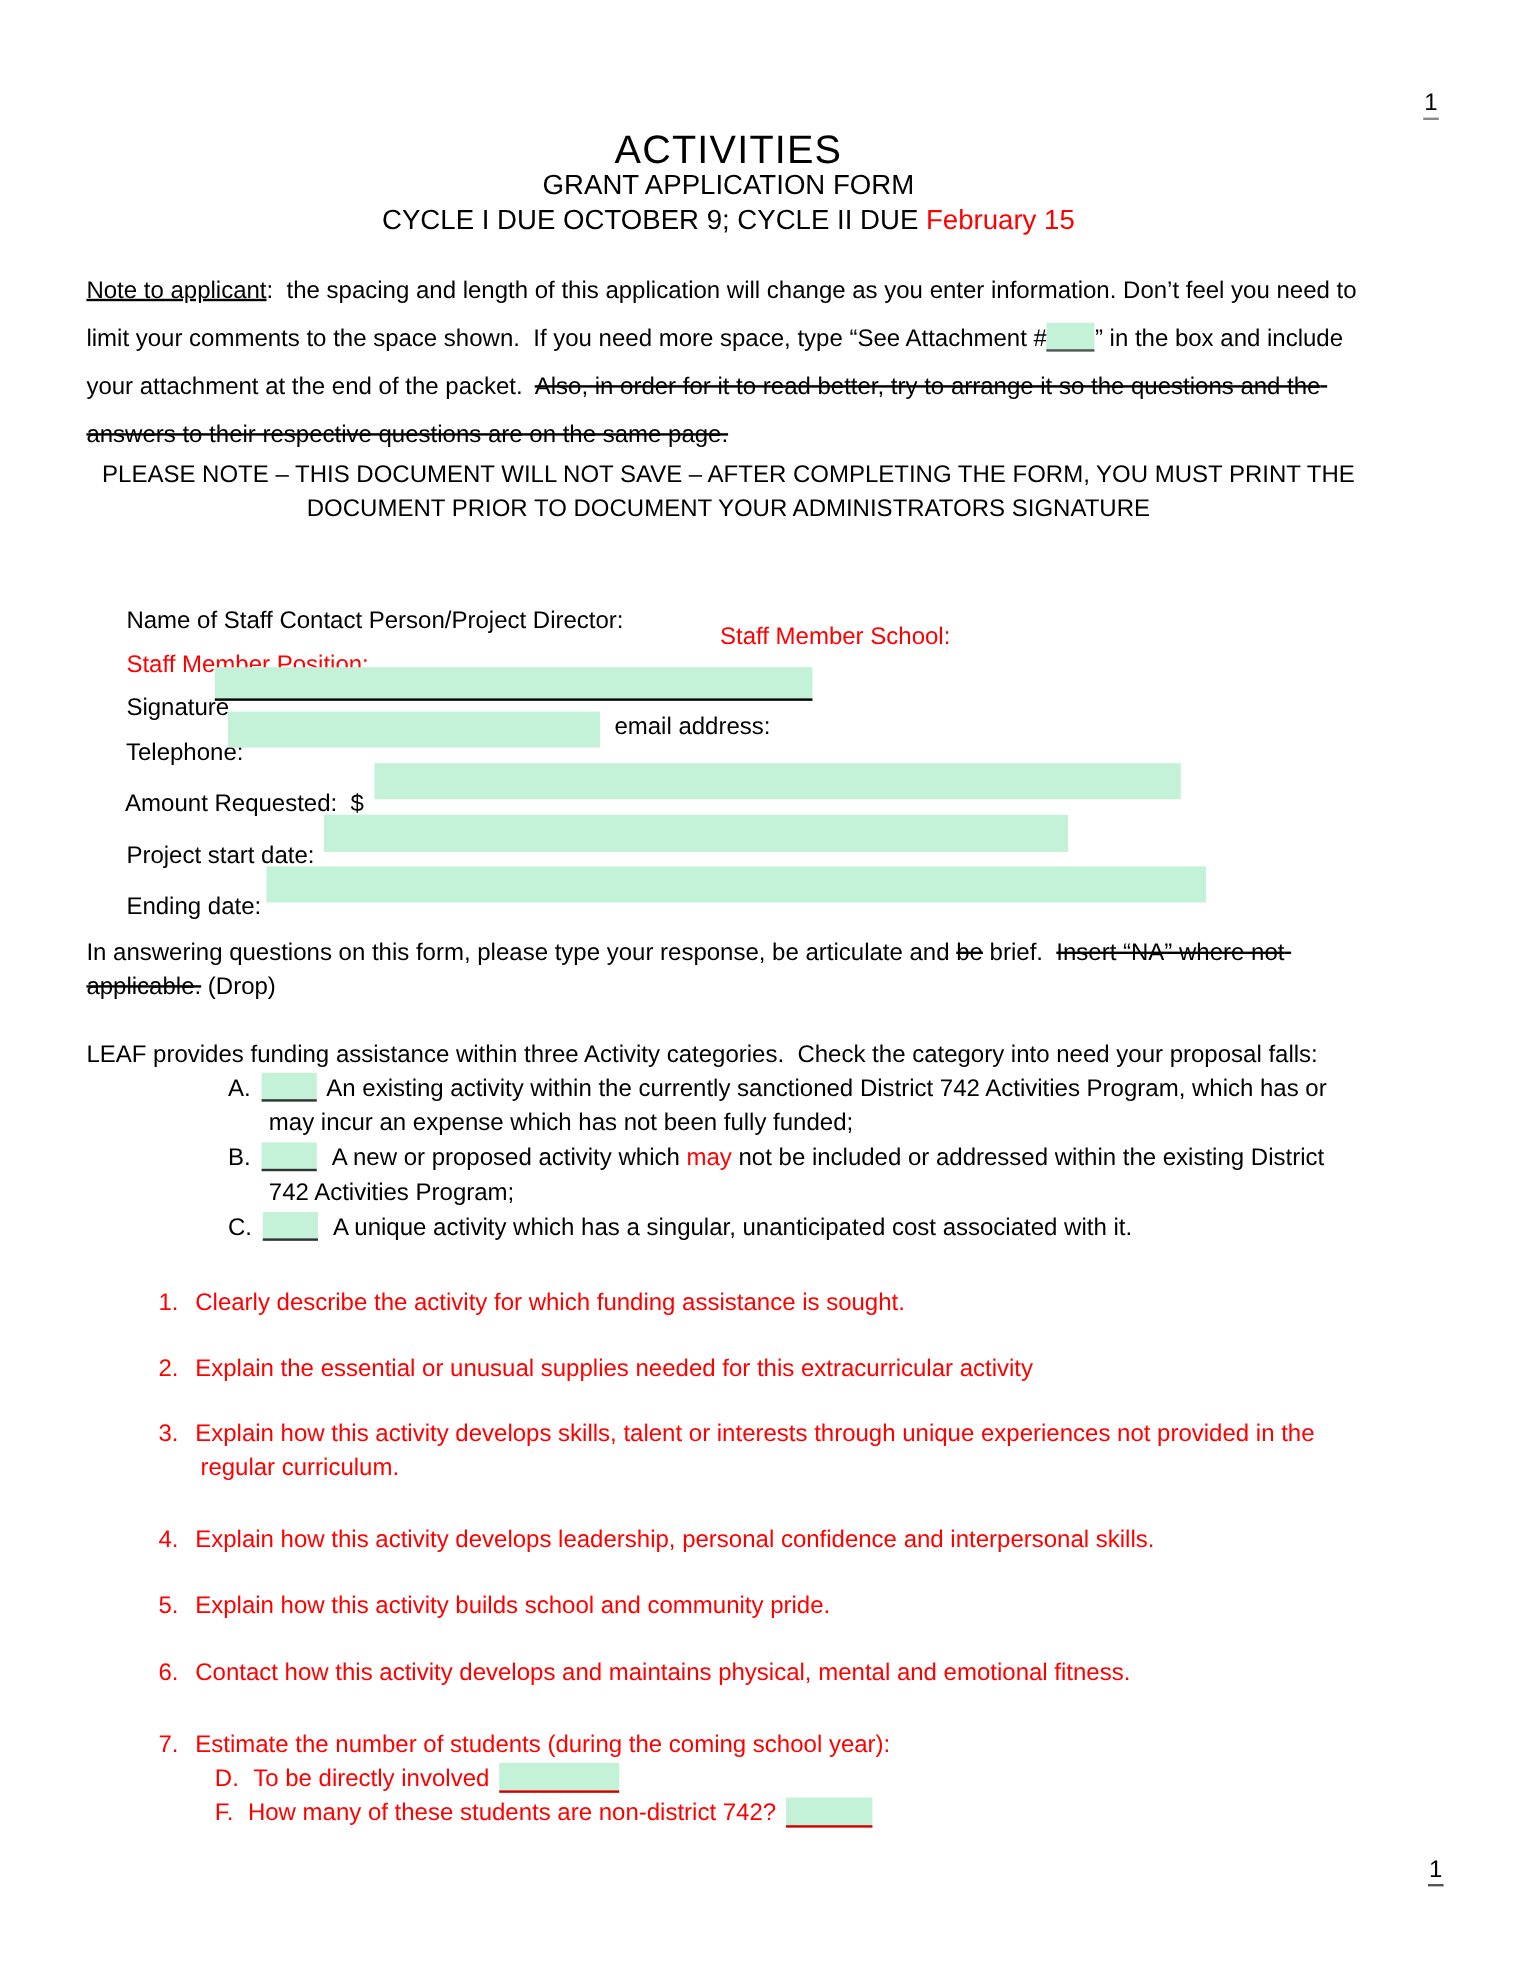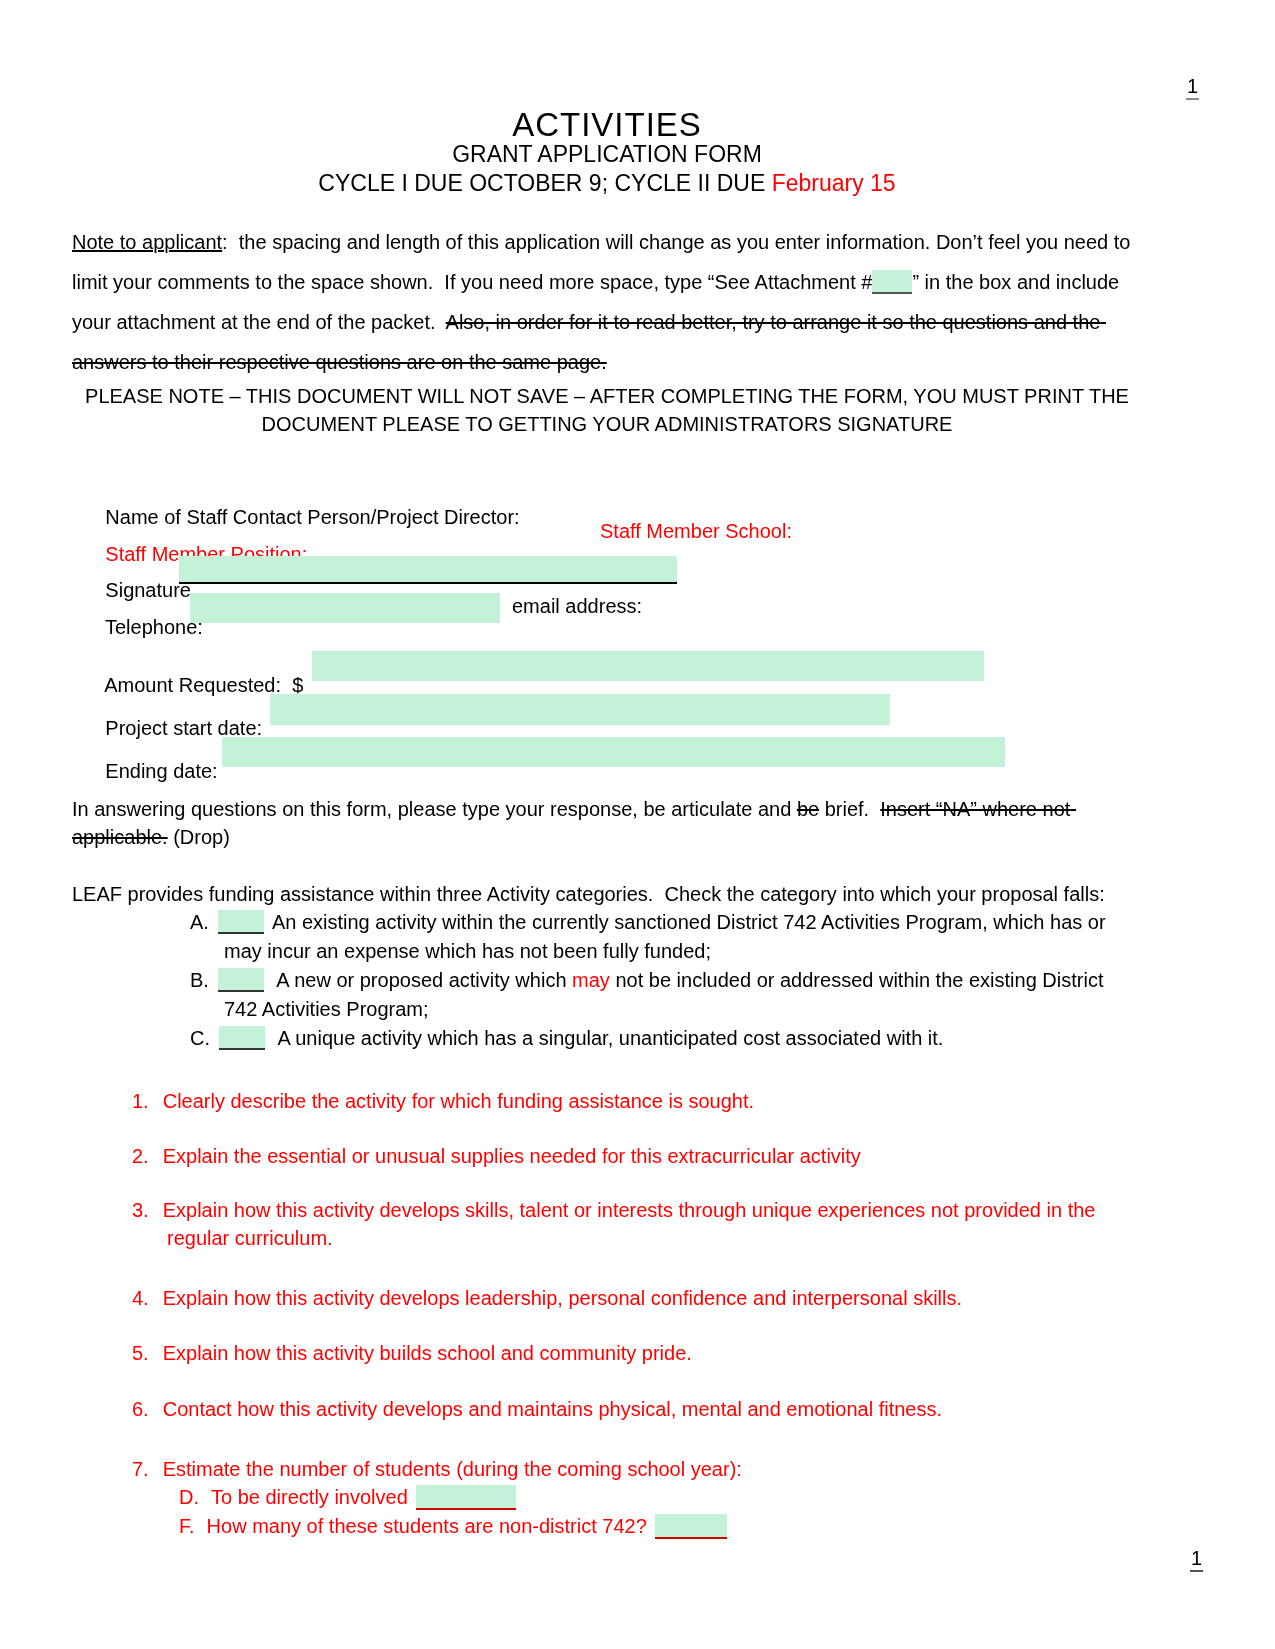--- a/index.html
+++ b/index.html
@@ -26,21 +26,21 @@
   .inline-field{display:inline-block;height:22px;background:var(--field-green,#c4f2d8);
     border-bottom:2px solid #555;vertical-align:-5px;}
 
   .form-row{position:relative;white-space:pre;}
   .row-name{margin-top:45px;height:28px;}
   .row-position{margin-top:9px;height:28px;color:var(--accent-red,#ff0000);}
   .row-position .school{position:absolute;left:528px;top:0;}
   .row-signature{margin-top:8px;height:28px;}
   .row-telephone{margin-top:9px;height:30px;}
   .row-telephone .email{position:absolute;left:440px;top:2px;text-align:center;}
-  .row-amount{margin-top:28px;height:30px;}
+  .row-amount{margin-top:13px;height:30px;}
   .row-start{margin-top:13px;height:31px;}
   .row-ending{margin-top:12px;height:16px;}
   .field{position:absolute;top:0;background:var(--field-green,#c4f2d8);}
   .sig-field{left:107px;width:498px;height:26px;border-bottom:2px solid #000;}
   .tel-field{left:118px;width:310px;height:30px;}
   .amount-field{left:240px;width:672px;height:30px;}
   .start-field{left:198px;width:620px;height:31px;}
   .ending-field{left:150px;width:783px;height:30px;}
 
   .instructions{margin:42px 0 0 0;line-height:28px;white-space:pre-wrap;}
@@ -77,21 +77,21 @@
 <div class="page">
   <div class="page-num top">1</div>
   <div class="page-num bottom">1</div>
 
   <div class="content">
     <div class="doc-title">ACTIVITIES</div>
     <div class="doc-subtitle">GRANT APPLICATION FORM</div>
     <div class="doc-cycle"><span class="seg-normal">CYCLE I DUE OCTOBER 9; CYCLE II DUE </span><span class="seg-red">February 15</span></div>
 
     <p class="note"><span class="seg-underline">Note to applicant</span><span class="seg-normal">:  the spacing and length of this application will change as you enter information. Don’t feel you need to limit your comments to the space shown.  If you need more space, type “See Attachment #</span><span class="inline-field" style="width: 40px;"></span><span class="seg-normal">” in the box and include your attachment at the end of the packet.  </span><span class="seg-strike">Also, in order for it to read better, try to arrange it so the questions and the answers to their respective questions are on the same page.</span></p>
-    <div class="please-note">PLEASE NOTE – THIS DOCUMENT WILL NOT SAVE – AFTER COMPLETING THE FORM, YOU MUST PRINT THE DOCUMENT PLEASE TO GETTING YOUR ADMINISTRATORS SIGNATURE</div>
+    <div class="please-note">PLEASE NOTE – THIS DOCUMENT WILL NOT SAVE – AFTER COMPLETING THE FORM, YOU MUST PRINT THE DOCUMENT PRIOR TO DOCUMENT YOUR ADMINISTRATORS SIGNATURE</div>
 
     <div class="form-row row-name">
       <span>Name of Staff Contact Person/Project Director:</span>
     </div>
 
     <div class="form-row row-position">
       <span>Staff Member Position:</span>
       <span class="school">Staff Member School:</span>
     </div>
 
@@ -116,21 +116,21 @@
       <span class="field start-field"></span>
     </div>
 
     <div class="form-row row-ending">
       <span>Ending date:</span>
       <span class="field ending-field"></span>
     </div>
 
     <p class="instructions"><span class="seg-normal">In answering questions on this form, please type your response, be articulate and </span><span class="seg-strike">be</span><span class="seg-normal"> brief.  </span><span class="seg-strike">Insert “NA” where not applicable.</span><span class="seg-normal"> (Drop)</span></p>
 
-    <p class="leaf-intro">LEAF provides funding assistance within three Activity categories.  Check the category into which your proposal falls:</p>
+    <p class="leaf-intro">LEAF provides funding assistance within three Activity categories.  Check the category into need your proposal falls:</p>
 
     <div class="cat-list">
       <div class="cat-item"><span class="cat-letter">A.</span><span class="blank-field"></span><span><span class="seg-normal">An existing activity within the currently sanctioned District 742 Activities Program, which has or may incur an expense which has not been fully funded;</span></span></div>
       <div class="cat-item"><span class="cat-letter">B.</span><span class="blank-field"></span><span><span class="seg-normal"> A new or proposed activity which </span><span class="seg-red">may</span><span class="seg-normal"> not be included or addressed within the existing District 742 Activities Program;</span></span></div>
       <div class="cat-item"><span class="cat-letter">C.</span><span class="blank-field"></span><span><span class="seg-normal"> A unique activity which has a singular, unanticipated cost associated with it.</span></span></div>
     </div>
 
     <div class="q-list">
       <div class="q-item q-1"><span class="q-num">1.</span><span>Clearly describe the activity for which funding assistance is sought.</span></div>
       <div class="q-item q-2"><span class="q-num">2.</span><span>Explain the essential or unusual supplies needed for this extracurricular activity</span></div>

